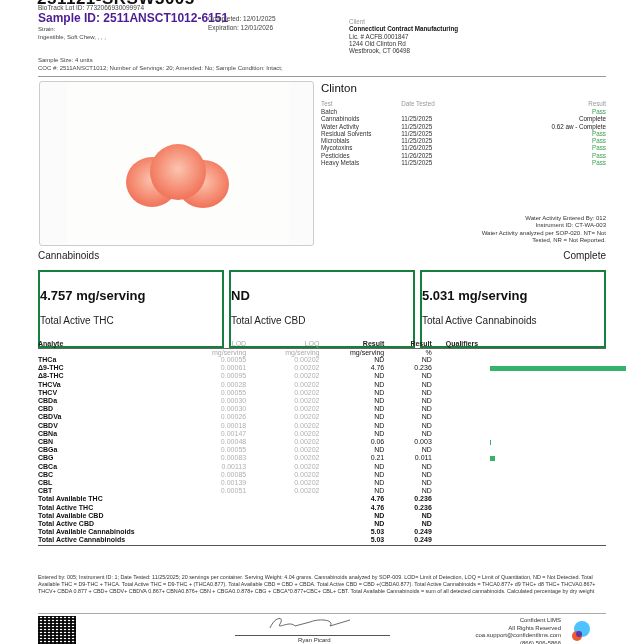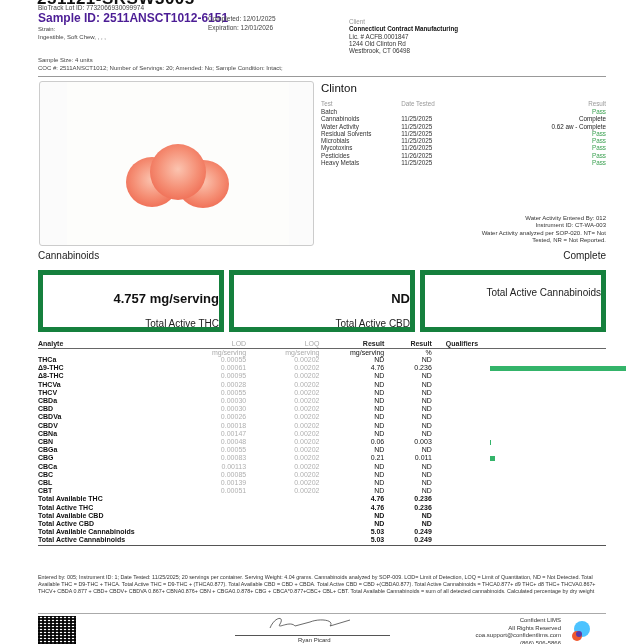--- a/index.html
+++ b/index.html
@@ -30,21 +30,21 @@
   .summary-table td { height: 7.3px; padding: 0; line-height: 7.3px; color: #333; }
   .summary-table .c2 { width: 118px; padding-left: 0; }
   .summary-table .c3 { text-align: right; }
   .summary-table .pass { color: #3aa050; }
   .summary-table .complete { color: #222; }
 
   .water-note { right: 38px; top: 215px; font-size: 6px; color: #333; text-align: right; line-height: 7.3px; width: 260px; }
   .cannabinoids-label { left: 38px; top: 250px; font-size: 10px; color: #222; }
   .complete-label { right: 38px; top: 250px; font-size: 10px; color: #222; }
 
-  .stat-box { top: 270px; height: 62px; border: 5px solid #15803d; text-align: right; }
+  .stat-box { top: 270px; height: 78px; border: 2px solid #15803d; text-align: left; }
   .stat-box .val { margin-top: 16px; font-size: 13px; font-weight: bold; color: #111; }
   .stat-box .lbl { margin-top: 12px; font-size: 10px; color: #222; }
 
   .analyte-table { left: 38px; top: 340px; width: 568px; border-collapse: collapse; font-size: 7px; }
   .analyte-table th { font-weight: bold; text-align: left; padding: 0; height: 8px; line-height: 8px; border-bottom: 1px solid #666; }
   .analyte-table th.gray { color: #aaa; font-weight: normal; }
   .analyte-table td { padding: 0; height: 8.2px; line-height: 8.2px; color: #111; }
   .analyte-table .name { width: 150px; font-weight: bold; }
   .analyte-table .lod { width: 80px; text-align: right; color: #b0b0b0; }
   .analyte-table .loq { width: 80px; text-align: right; color: #b0b0b0; }
@@ -180,20 +180,21 @@
 
 <div class="abs stat-box" style="left:38px;width:186px;">
   <div class="val">4.757 mg/serving</div>
   <div class="lbl">Total Active THC</div>
 </div>
 <div class="abs stat-box" style="left:229px;width:186px;">
   <div class="val">ND</div>
   <div class="lbl">Total Active CBD</div>
 </div>
 <div class="abs stat-box" style="left:420px;width:186px;">
+  <div class="val">5.031 mg/serving</div>
   <div class="lbl">Total Active Cannabinoids</div>
 </div>
 
 <table class="abs analyte-table">
   <thead>
     <tr>
       <th class="name">Analyte</th>
       <th class="lod gray" style="text-align:right">LOD</th>
       <th class="loq gray" style="text-align:right">LOQ</th>
       <th class="res1" style="text-align:right">Result</th>

